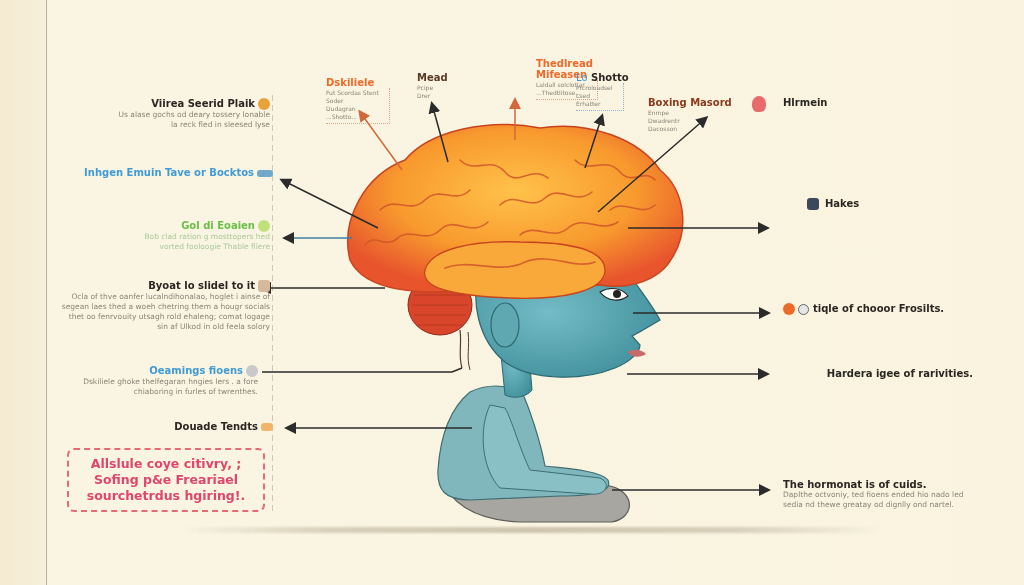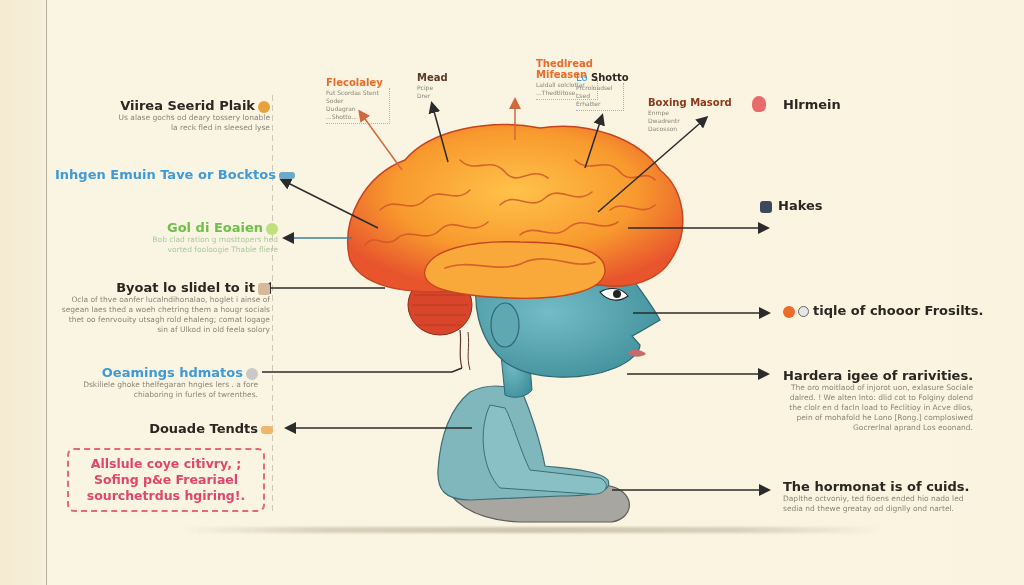--- a/index.html
+++ b/index.html
@@ -3,21 +3,21 @@
 <meta charset="utf-8">
 <style>
   html,body{margin:0;padding:0;}
   body{width:1024px;height:585px;overflow:hidden;background:#f8f2de;font-family:"DejaVu Sans",sans-serif;position:relative;}
   .paper{position:absolute;inset:0;background:linear-gradient(90deg,#f3ead0 0,#f7f0da 47px,#faf5e3 48px,#f9f3df 100%);}
   .margin-line{position:absolute;left:46px;top:0;width:1px;height:585px;background:#b9b3a2;}
   .guide{position:absolute;left:272px;top:95px;width:1px;height:420px;background:repeating-linear-gradient(#cfc8b4 0 6px,transparent 6px 10px);}
   .floor{position:absolute;left:180px;top:527px;width:700px;height:6px;background:linear-gradient(90deg,transparent,#d9d1bb 20%,#cfc6ae 50%,#d9d1bb 80%,transparent);filter:blur(1px);}
 
   .lbl{position:absolute;}
-  .lbl .t{font-weight:bold;font-size:13px;color:#2a2622;white-space:nowrap;}
+  .lbl .t{font-weight:bold;font-size:10px;color:#2a2622;white-space:nowrap;}
   .lbl .d{font-size:7.5px;line-height:10px;color:#8a8479;}
   .left .t,.left .d{text-align:right;}
   .icon{display:inline-block;width:12px;height:12px;vertical-align:middle;margin-left:3px;border-radius:3px;}
 
   .top .t{font-size:10px;}
   .top .d{font-size:6px;line-height:8px;border-right:1px dotted #d9a58a;border-bottom:1px dotted #d9a58a;padding:1px 4px 2px 0;}
 
   .note{position:absolute;left:67px;top:448px;width:198px;height:64px;border:2px dashed #e46a74;border-radius:7px;color:#e0466b;font-weight:bold;font-size:12.5px;line-height:16px;text-align:center;display:flex;align-items:center;justify-content:center;padding:0 6px;box-sizing:border-box;}
 
   svg.art{position:absolute;left:0;top:0;}
@@ -107,21 +107,21 @@
   <polyline points="462,368 452,372 262,372" fill="none" stroke="#2b2b2b" stroke-width="1.5"></polyline>
   <line x1="472" y1="428" x2="287" y2="428" stroke="#2b2b2b" stroke-width="1.5" marker-end="url(#ah)"></line>
 
   <line x1="628" y1="228" x2="767" y2="228" stroke="#2b2b2b" stroke-width="1.5" marker-end="url(#ah)"></line>
   <line x1="633" y1="313" x2="768" y2="313" stroke="#2b2b2b" stroke-width="1.5" marker-end="url(#ah)"></line>
   <line x1="627" y1="374" x2="767" y2="374" stroke="#2b2b2b" stroke-width="1.5" marker-end="url(#ah)"></line>
   <line x1="612" y1="490" x2="768" y2="490" stroke="#2b2b2b" stroke-width="1.5" marker-end="url(#ah)"></line>
 </svg>
 
 <div class="lbl top" style="left:326px;top:77px;width:64px;">
-  <div class="t" style="color:#ee6a2a">Flecolaley</div>
+  <div class="t" style="color:#ee6a2a">Dskiliele</div>
   <div class="d">
     <div>Fut Scordas Stent</div>
     <div>Soder</div>
     <div>Dudagran</div>
     <div>...Shotto...</div>
   </div>
 </div>
 <div class="lbl top" style="left:417px;top:72px;width:34px;">
   <div class="t" style="color:#5a3a26">Mead</div>
   <div class="d" style="border:none">
@@ -154,47 +154,46 @@
 </div>
 <div style="position:absolute;left:752px;top:96px;width:14px;height:16px;border-radius:50% 50% 40% 40%;background:#e86a6a"></div>
 
 <div class="lbl left" style="left:110px;top:98px;width:160px;">
   <div class="t"><span>Viirea Seerid Plaik</span><span class="icon" style="background:#e9a23a;border-radius:50%"></span></div>
   <div class="d">Us alase gochs od deary tossery lonable la reck fled in sleesed lyse</div>
 </div>
 <div class="lbl left" style="left:55px;top:167px;width:218px;">
   <div class="t" style="color:#3f9ad6"><span>Inhgen Emuin Tave or Bocktos</span><span class="icon" style="background:#6fa8c8;width:16px;height:7px"></span></div>
 </div>
-<div class="lbl left" style="left:128px;top:220px;width:150px;">
+<div class="lbl left" style="left:120px;top:220px;width:150px;">
   <div class="t" style="color:#6cc04a"><span>Gol di Eoaien</span><span class="icon" style="background:#bfe07a;border-radius:50%"></span></div>
   <div class="d" style="color:#a9c999">Bob clad ration g mosttopers hed vorted fooloogie Thable fliere</div>
 </div>
 <div class="lbl left" style="left:60px;top:280px;width:210px;">
   <div class="t"><span>Byoat lo slidel to it</span><span class="icon" style="background:#d6b99a"></span></div>
   <div class="d">Ocla of thve oanfer lucalndihonalao, hoglet i ainse of segean laes thed a woeh chetring them a hougr socials thet oo fenrvouity utsagh rold ehaleng; comat logage sin af Ulkod in old feela solory</div>
 </div>
 <div class="lbl left" style="left:80px;top:365px;width:178px;">
-  <div class="t" style="color:#3f9ad6"><span>Oeamings hdmatos</span><span class="icon" style="background:#c9c9c9;border-radius:50%"></span></div>
+  <div class="t" style="color:#3f9ad6"><span>Oeamings fioens</span><span class="icon" style="background:#c9c9c9;border-radius:50%"></span></div>
   <div class="d">Dskiliele ghoke thelfegaran hngies lers . a fore chiaboring in furles of twrenthes.</div>
 </div>
 <div class="lbl left" style="left:130px;top:421px;width:143px;">
   <div class="t"><span>Douade Tendts</span><span class="icon" style="background:#f0b56a;height:8px"></span></div>
 </div>
 
 <div class="note">Allslule coye citivry, ; Sofing p&amp;e Freariael sourchetrdus hgiring!.</div>
 
 <div class="lbl" style="left:783px;top:97px;width:190px;">
   <div class="t">Hlrmein</div>
 </div>
-<div class="lbl" style="left:760px;top:198px;width:190px;">
+<div class="lbl" style="left:807px;top:198px;width:190px;">
   <div class="t"><span class="icon" style="background:#3b4a5a;margin:0 6px 0 0"></span><span>Hakes</span></div>
 </div>
 <div class="lbl" style="left:783px;top:303px;width:200px;">
   <div class="t"><span class="icon" style="background:#ec6a2a;border-radius:50%;margin:0 3px 0 0"></span><span class="icon" style="background:#e6e6e6;border:1px solid #666;border-radius:50%;margin:0 4px 0 0;width:9px;height:9px"></span><span>tiqle of chooor Frosilts.</span></div>
 </div>
 <div class="lbl" style="left:783px;top:368px;width:190px;text-align:right;">
   <div class="t">Hardera igee of rarivities.</div>
-  <div class="d">The oro moitlaod of injorot uon, exlasure Sociale dalred. ! We alten Into: dlid cot to Folginy dolend the clolr en d facln load to Feclitioy in Acve dlios, pein of mohafold he Lono [Rong.] complosiwed Gocrerlnal aprand Los eoonand.</div>
 </div>
 <div class="lbl" style="left:783px;top:479px;width:190px;">
   <div class="t">The hormonat is of cuids.</div>
   <div class="d">Daplthe octvoniy, ted fioens ended hio nado led sedia nd thewe greatay od dignlly ond nartel.</div>
 </div>
 
 </body></html>

